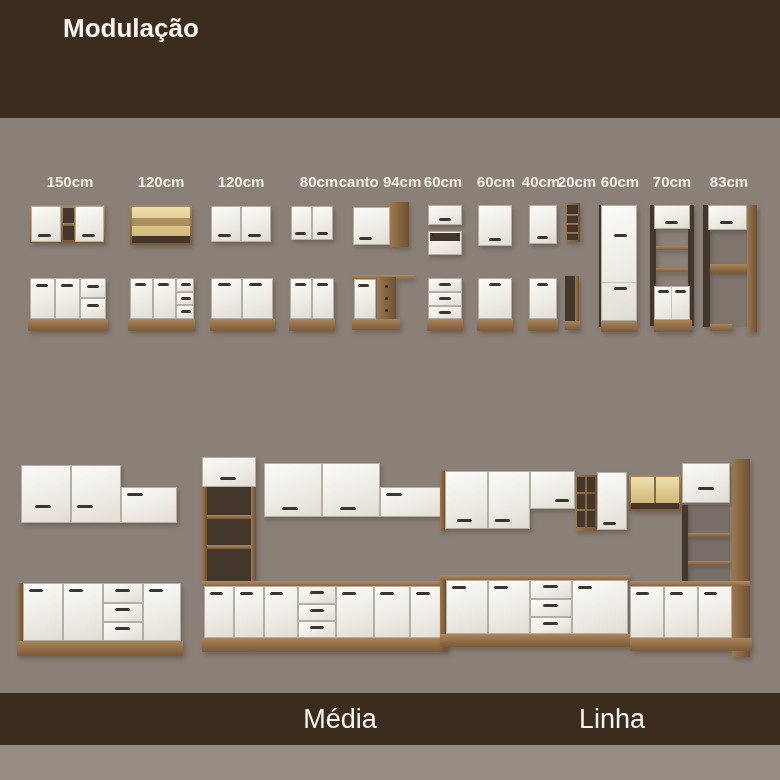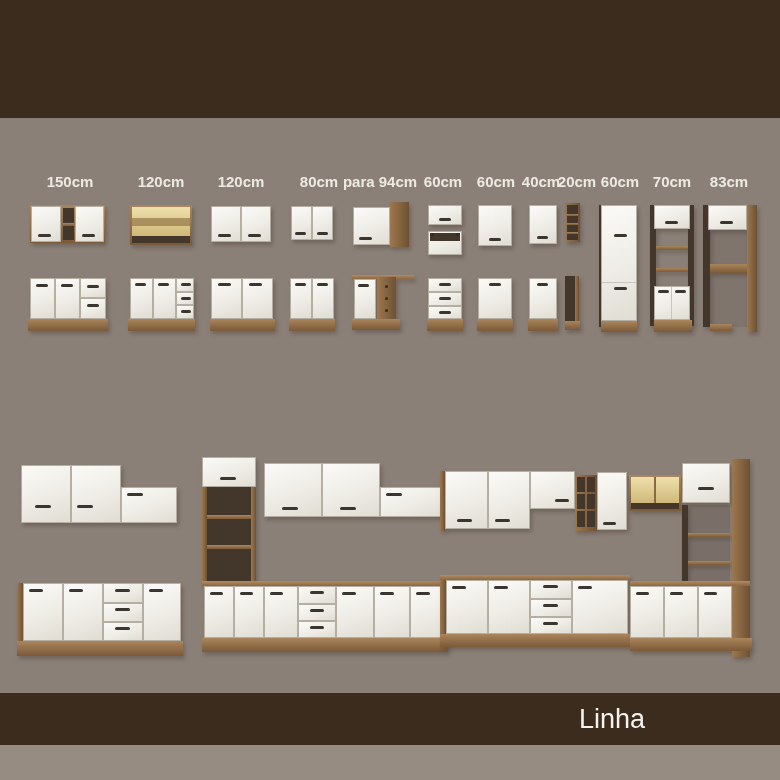--- a/index.html
+++ b/index.html
@@ -40,28 +40,29 @@
   .gl{background:linear-gradient(180deg,#eee0ac,#cfb878);}
   .dot{width:3px;height:3px;background:#342b21;border-radius:50%;}
   .ln{background:#c9c5b9;}
 </style>
 </head>
 <body>
 
 <div class="stage">
 
   <div id="band-top" class="band">
+    <div class="kicker">Modulação</div>
   </div>
 
   <div id="modules-section">
     <div class="lbl" style="left:28px">150cm</div>
     <div class="lbl" style="left:119px">120cm</div>
     <div class="lbl" style="left:199px">120cm</div>
     <div class="lbl" style="left:277px">80cm</div>
-    <div class="lbl" style="left:338px">para 94cm</div>
+    <div class="lbl" style="left:338px">canto 94cm</div>
     <div class="lbl" style="left:401px">60cm</div>
     <div class="lbl" style="left:454px">60cm</div>
     <div class="lbl" style="left:499px">40cm</div>
     <div class="lbl" style="left:535px">20cm</div>
     <div class="lbl" style="left:578px">60cm</div>
     <div class="lbl" style="left:630px">70cm</div>
     <div class="lbl" style="left:687px">83cm</div>
 
     <div class="mod" style="left:30px;top:87px;width:75px;height:38px">
       <i class="w" style="left:0;top:0;width:75px;height:38px"></i>
@@ -352,17 +353,18 @@
       <i class="h" style="left:201px;top:145px;width:13px"></i>
       <i class="d" style="left:229px;top:139px;width:34px;height:52px"></i>
       <i class="h" style="left:235px;top:145px;width:13px"></i>
       <i class="d" style="left:263px;top:139px;width:34px;height:52px"></i>
       <i class="h" style="left:269px;top:145px;width:13px"></i>
       <i class="w" style="left:195px;top:191px;width:122px;height:13px"></i>
     </div>
   </div>
 
   <div id="band-bottom" class="band">
+    <span class="klbl" style="left:260px">Média</span>
     <span class="klbl" style="left:532px">Linha</span>
   </div>
 
   <div id="footer-strip"></div>
 </div>
 
 </body></html>

